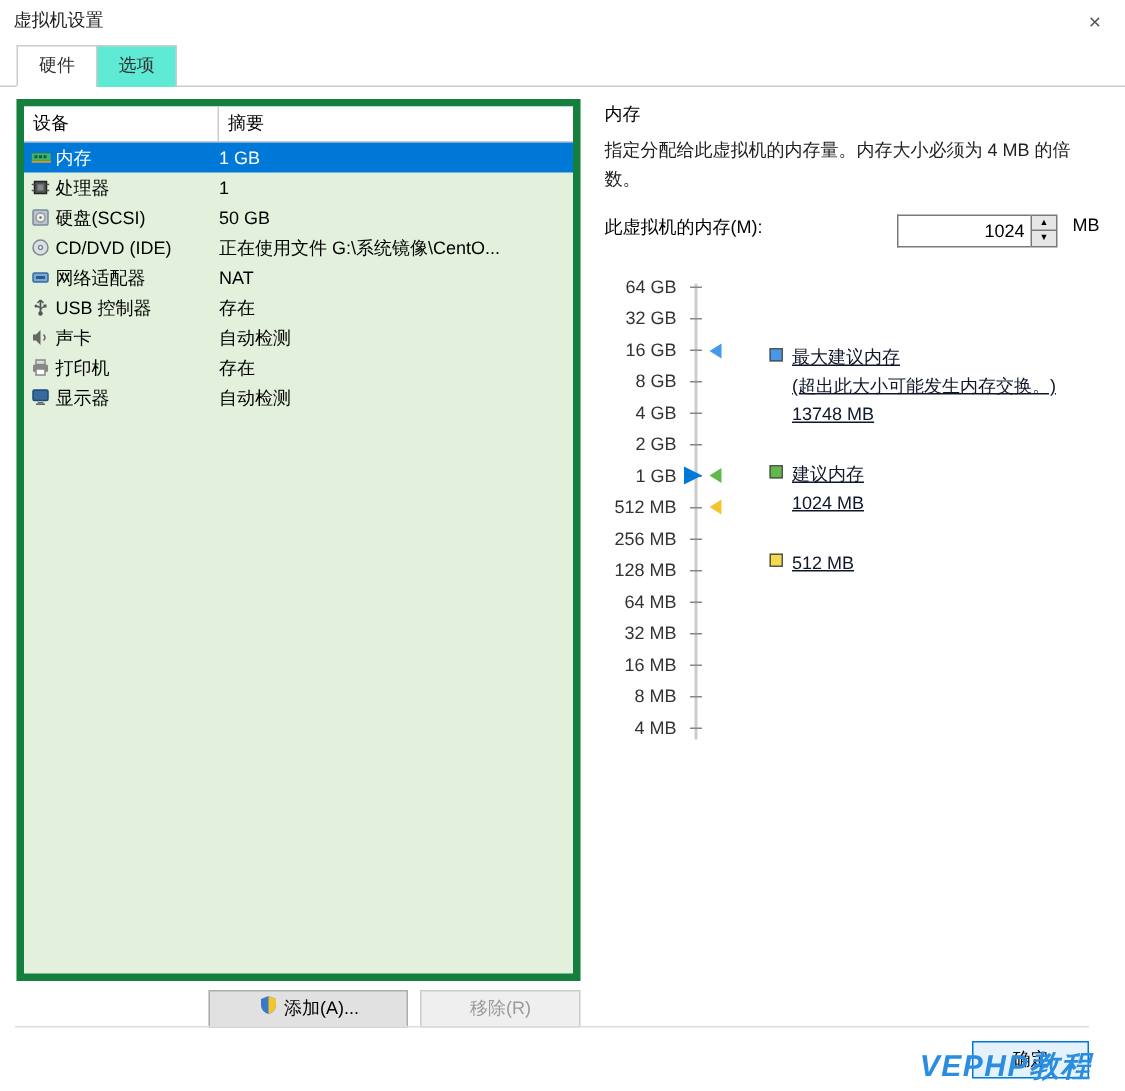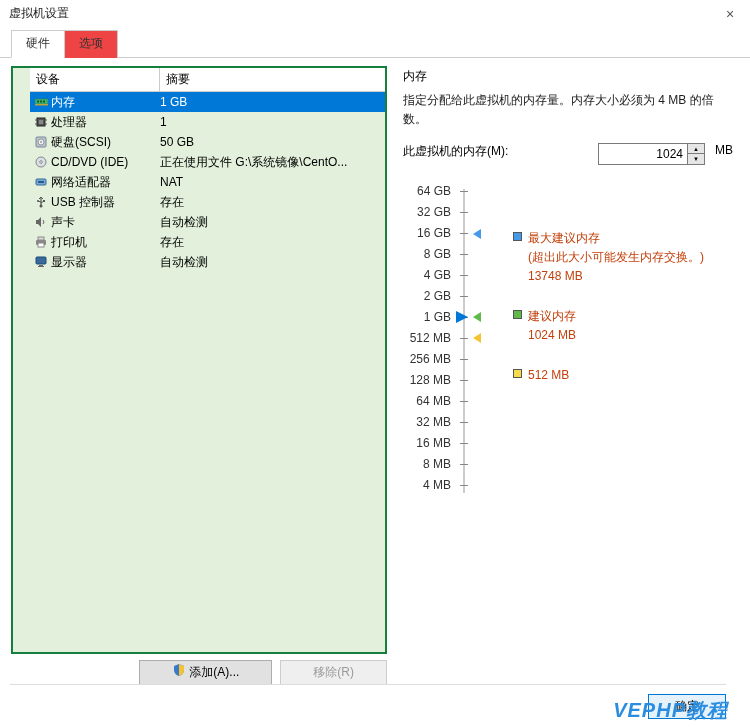--- a/index.html
+++ b/index.html
@@ -3,27 +3,27 @@
 <meta charset="utf-8">
 <style>
 * { box-sizing: border-box; margin: 0; padding: 0; font-family: "Microsoft YaHei", "Segoe UI", Tahoma, sans-serif; font-size: 12px; }
 body { background: #fff; width: 750px; height: 727px; position: relative; overflow: hidden; }
 
 .titlebar { display: flex; justify-content: space-between; align-items: center; padding: 5px 6px 5px 9px; }
 .titlebar .title { color: #222; }
 .titlebar .close { width: 28px; text-align: center; font-size: 14px; cursor: pointer; color: #555; }
 
 .tabs { display: flex; border-bottom: 1px solid #ccc; padding: 0 0 0 11px; margin-top: 2px; }
-.tab { padding: 4px 14px 5px; border: 1px solid #ccc; border-bottom: none; background: #ef4444; margin-right: -1px; position: relative; top: 1px; color: #333; cursor: pointer; }
+.tab { padding: 4px 14px 5px; border: 1px solid #ccc; border-bottom: none; background: #5eead4; margin-right: -1px; position: relative; top: 1px; color: #333; cursor: pointer; }
 .tab.active { background: #fff; border-bottom: 1px solid #fff; }
 
 .content { display: flex; padding: 8px 11px 8px 11px; gap: 14px; }
 
 .left-panel { width: 376px; display: flex; flex-direction: column; }
-.hw-table { background: #e2f0dc; border: 2px solid #15803d; height: 588px; padding-left: 17px; }
+.hw-table { background: #e2f0dc; border: 5px solid #15803d; height: 588px; }
 .hw-head { display: flex; background: #fff; border-bottom: 1px solid #ccc; }
 .hw-head .c1 { width: 130px; padding: 3px 6px; border-right: 1px solid #ccc; }
 .hw-head .c2 { flex: 1; padding: 3px 6px; }
 .hw-row { display: flex; padding: 1.5px 4px; align-items: center; }
 .hw-row.sel { background: #0078d7; color: #fff; }
 .hw-row .c1 { width: 126px; display: flex; align-items: center; gap: 3px; }
 .hw-row .c2 { flex: 1; white-space: nowrap; overflow: hidden; text-overflow: ellipsis; }
 .ic { width: 14px; height: 12px; display: inline-flex; align-items: center; justify-content: center; flex-shrink: 0; }
 .ic svg { display: block; }
 
@@ -46,21 +46,21 @@
 .tick-lbl { height: 21px; line-height: 21px; color: #333; }
 .track-col { position: relative; width: 10px; }
 .track { position: absolute; left: 4px; top: 8px; bottom: 6px; width: 2px; background: #ccc; }
 .tickmark { position: absolute; left: 1px; width: 8px; height: 1px; background: #888; }
 .thumb { position: absolute; left: -3px; width: 0; height: 0; border-top: 6px solid transparent; border-bottom: 6px solid transparent; border-left: 12px solid #0078d7; transform: translateY(-50%); }
 .arrow { position: absolute; width: 0; height: 0; border-top: 5px solid transparent; border-bottom: 5px solid transparent; transform: translateY(-50%); }
 .arrow.left { border-right: 8px solid; left: 14px; }
 .legend-col { padding-left: 36px; padding-top: 48px; }
 .leg-item { display: flex; align-items: flex-start; gap: 6px; margin-bottom: 3px; }
 .leg-sq { width: 9px; height: 9px; border: 1px solid #555; margin-top: 3px; flex-shrink: 0; }
-.leg-text { color: #c2410c; line-height: 1.55; }
+.leg-text { color: #0f172a; line-height: 1.55; text-decoration: underline; }
 .leg-block { margin-bottom: 22px; }
 
 .footer { position: absolute; bottom: 8px; right: 24px; left: 10px; display: flex; justify-content: flex-end; align-items: center; border-top: 1px solid #ddd; padding-top: 9px; }
 .btn-ok { border: 1px solid #0078d7; background: #e5f1fb; padding: 3px 26px; cursor: pointer; }
 
 .watermark { position: absolute; right: 22px; bottom: 3px; font-size: 20px; font-weight: bold; color: #2a8de0; letter-spacing: 1px; font-style: italic; }
 </style>
 </head>
 <body>
 

